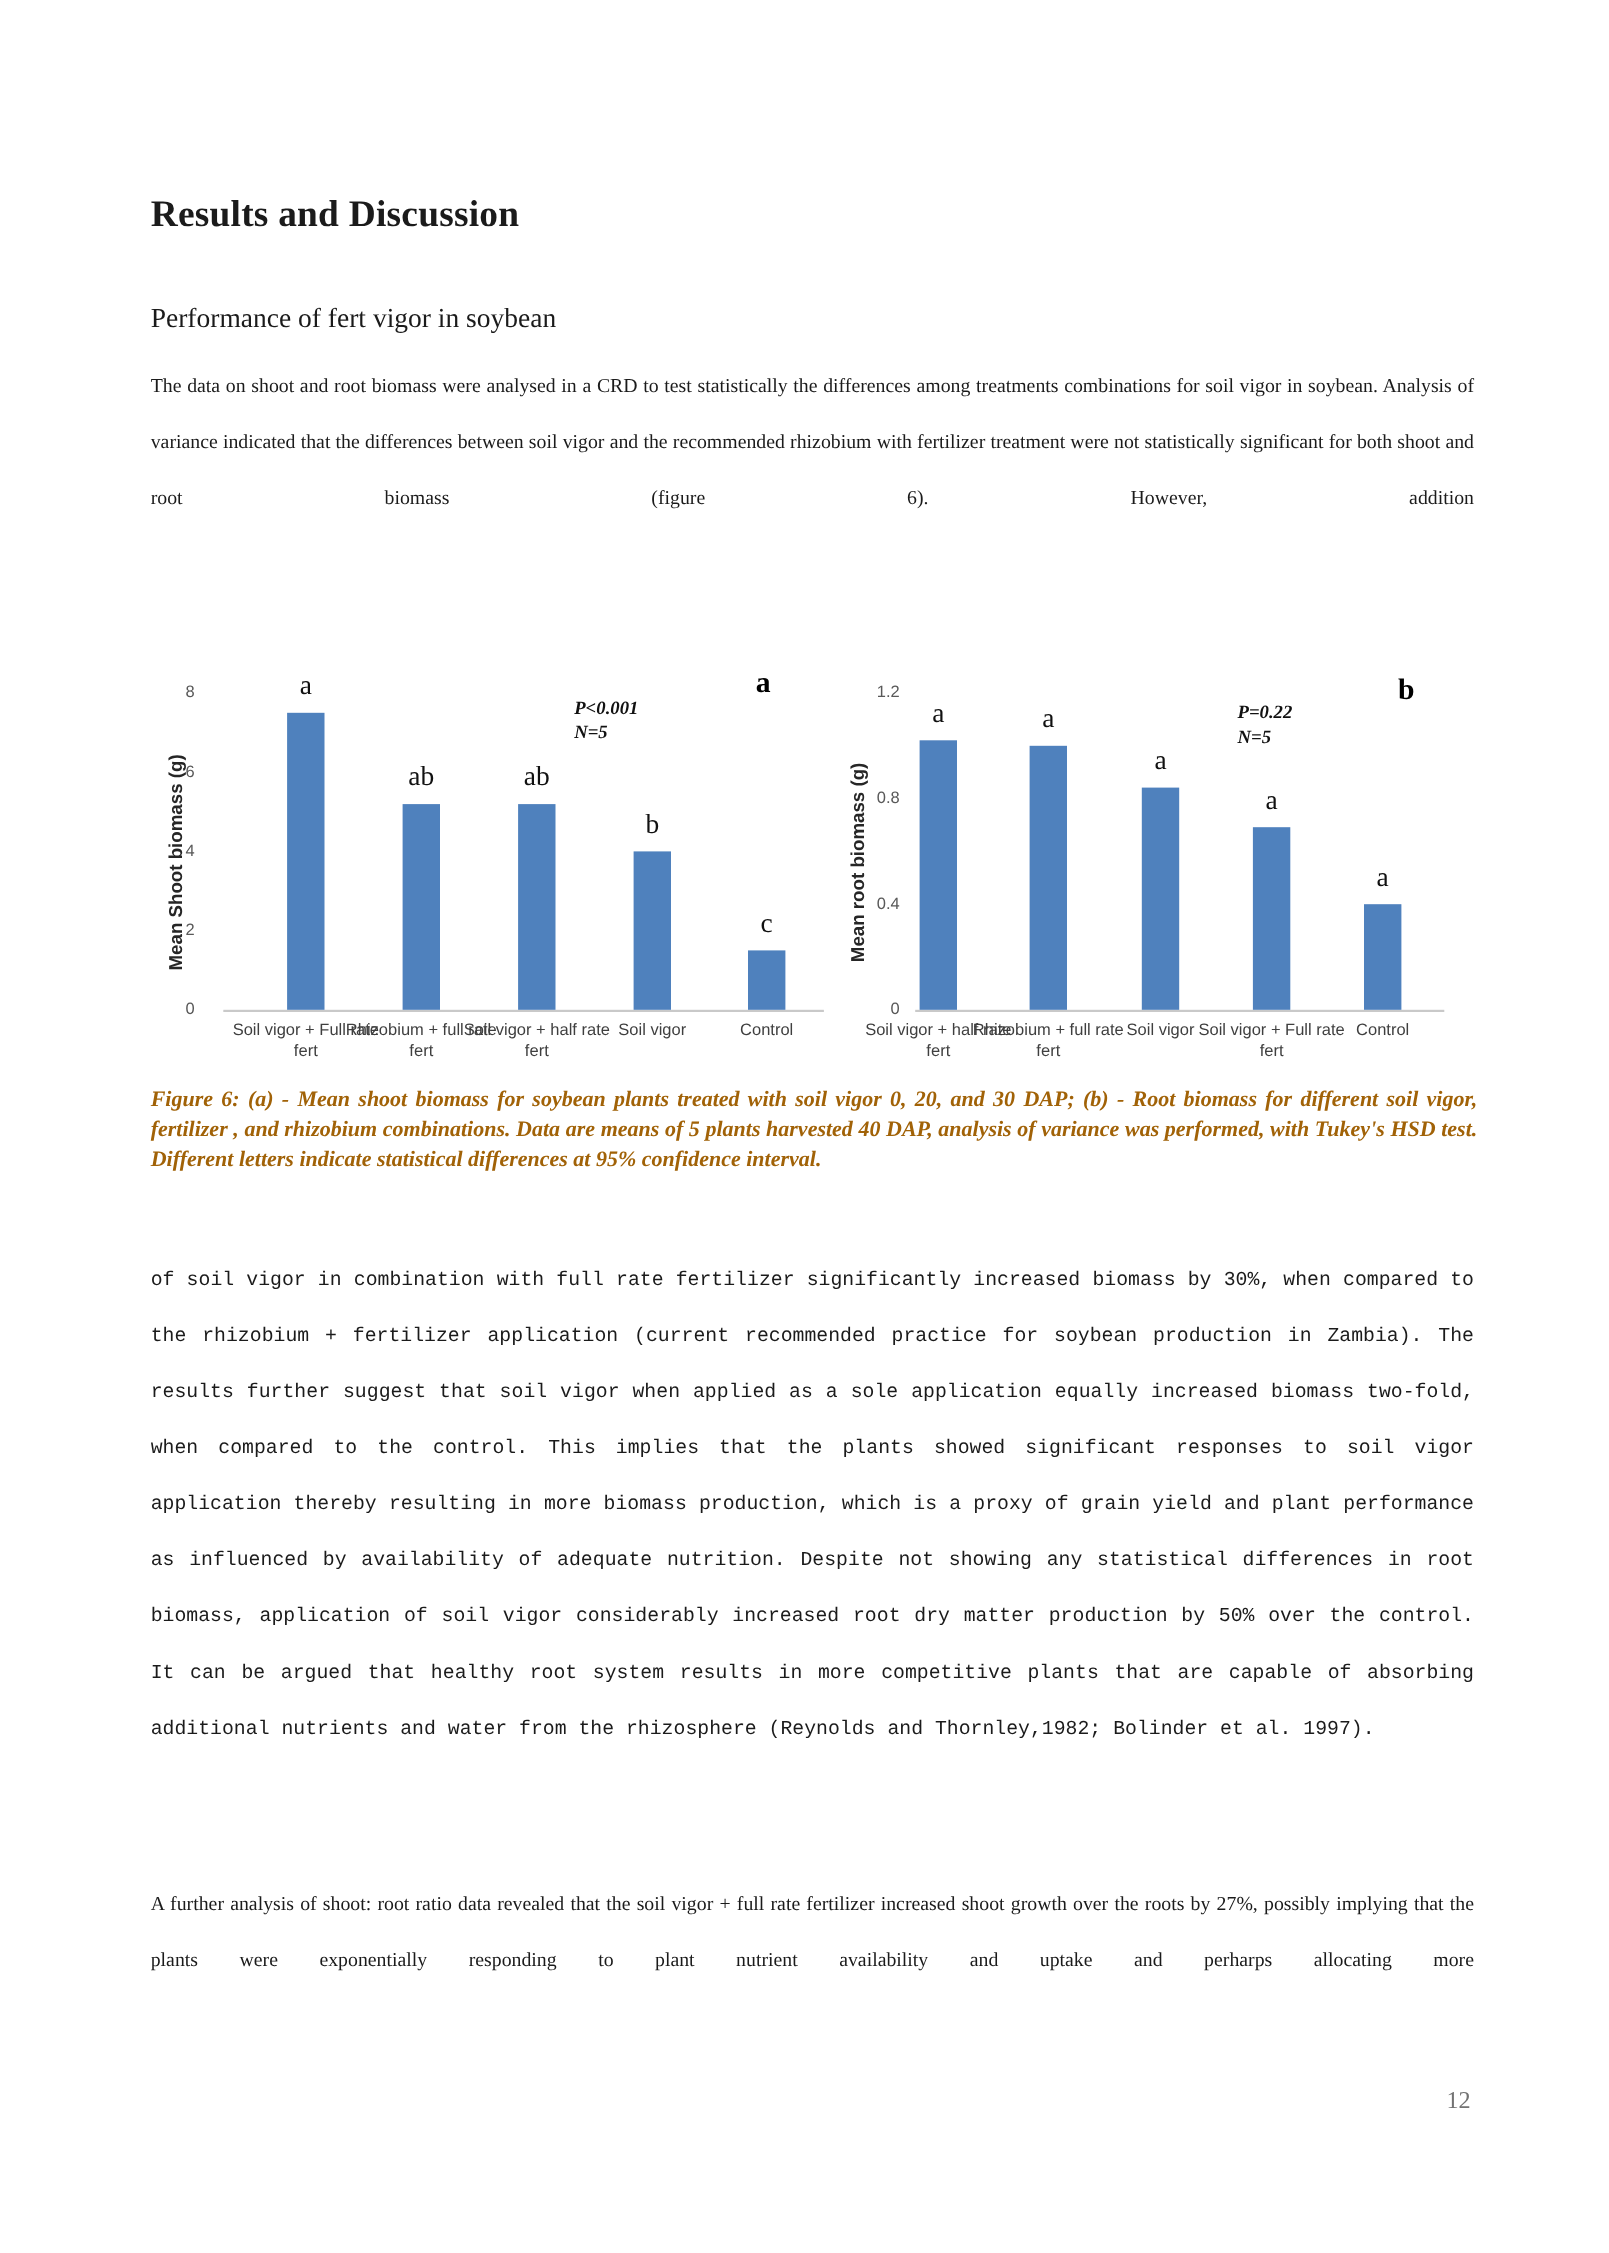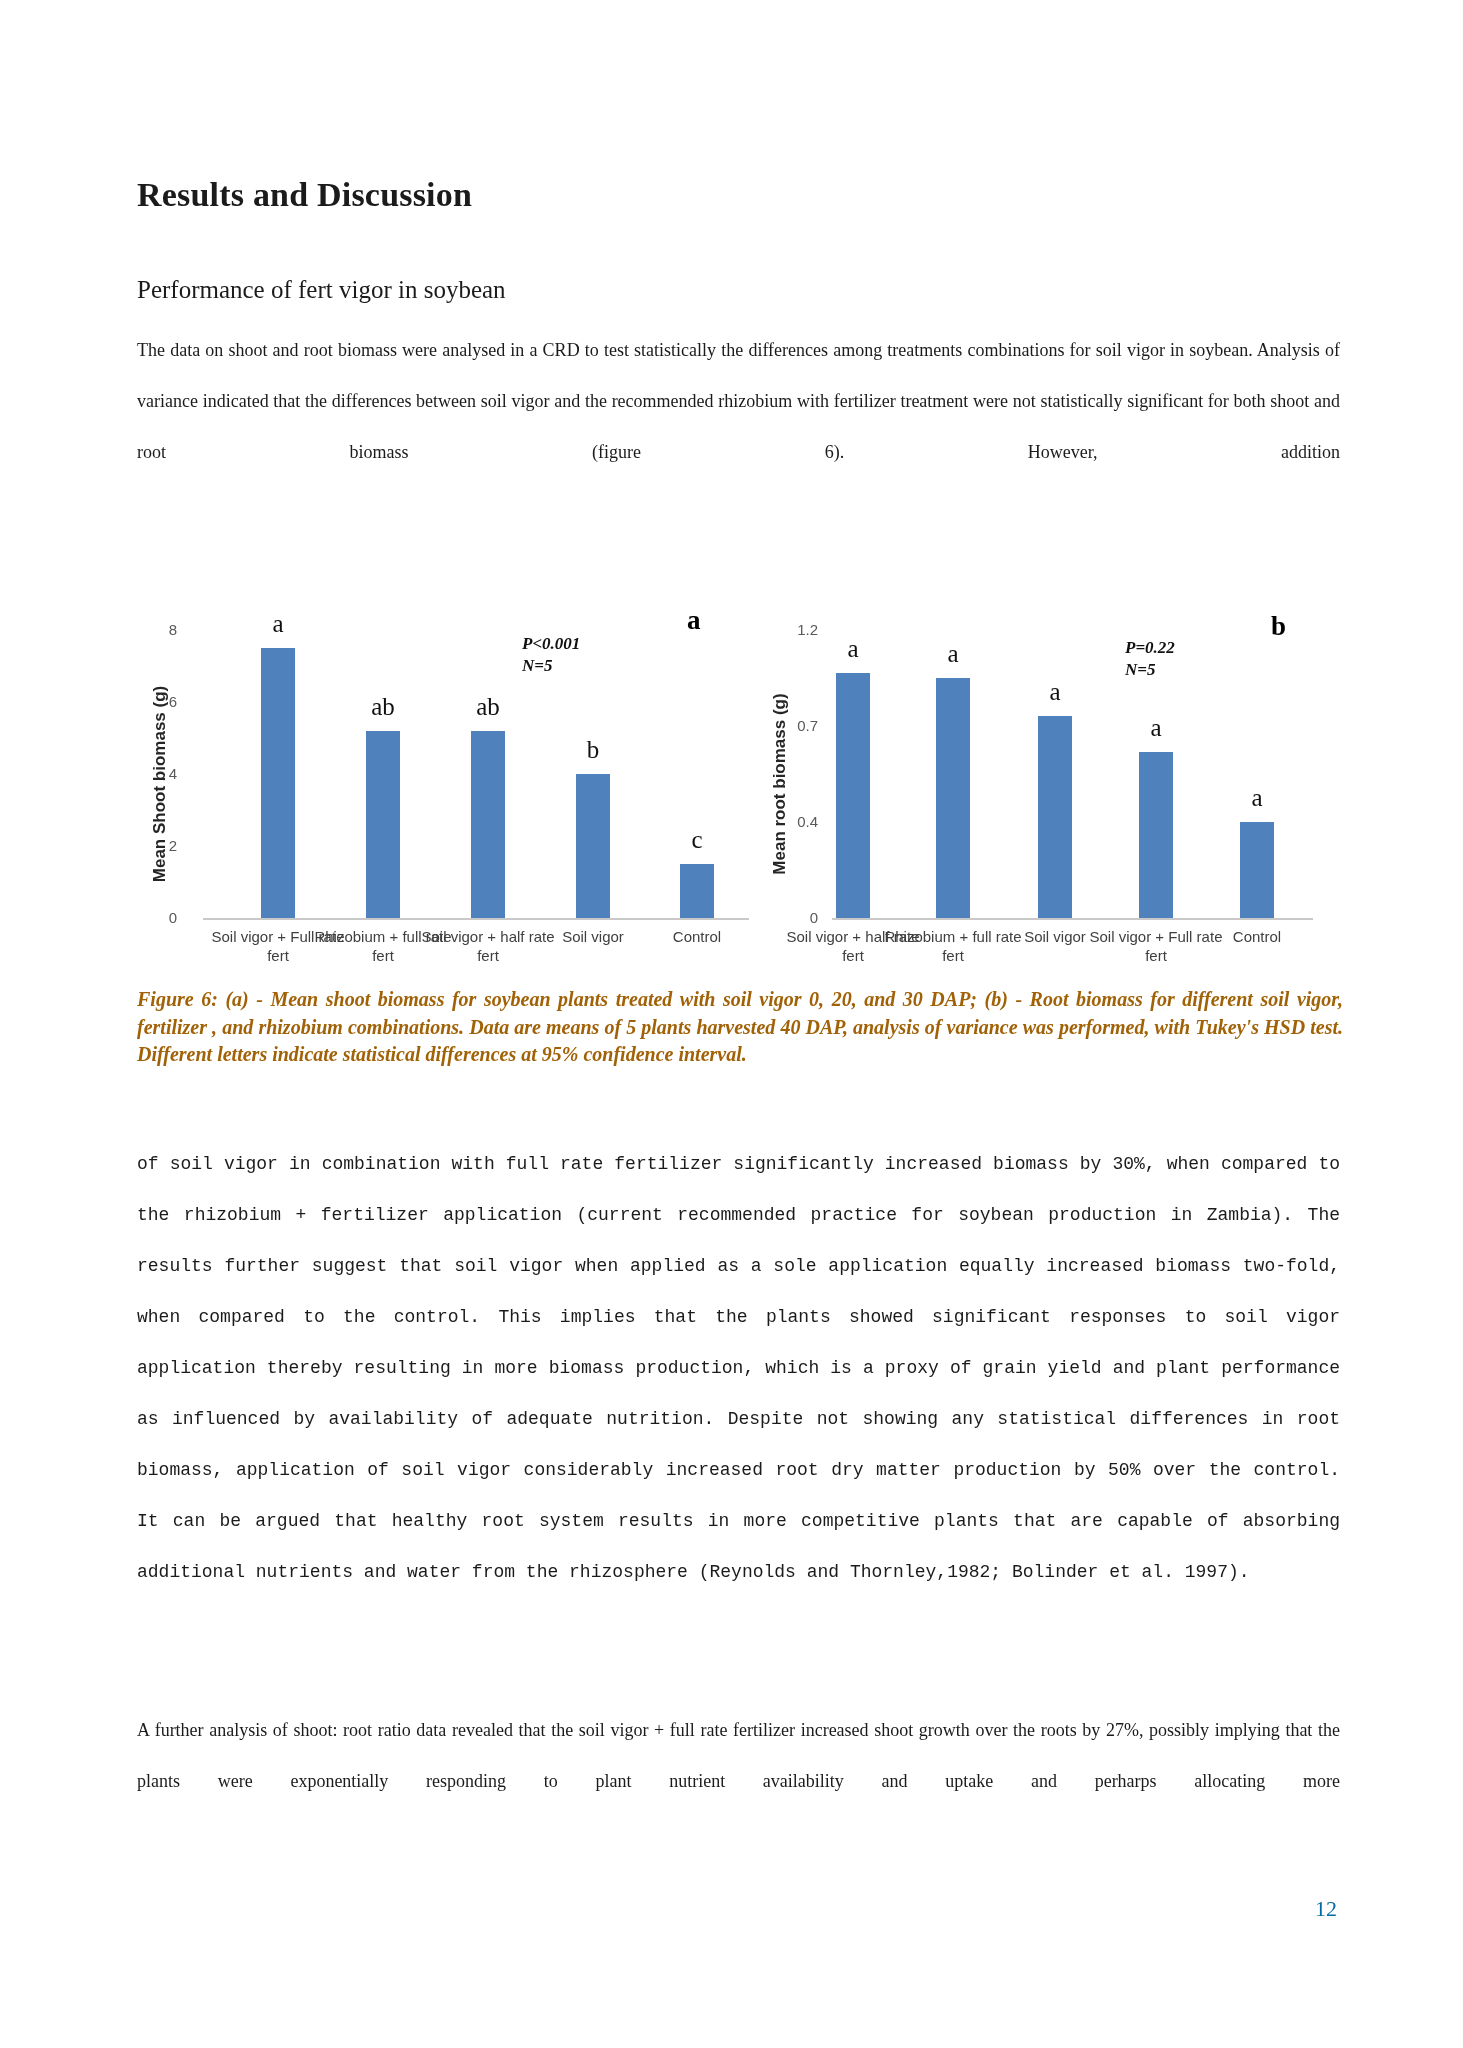--- a/index.html
+++ b/index.html
@@ -56,21 +56,21 @@
     font-style: italic;
     line-height: 27.5px;
     text-align: justify;
     color: #a16207;
   }
   .page-number {
     position: absolute;
     right: 126px;
     top: 1896px;
     font-size: 22px;
-    color: #0369a1;
+    color: #737373;
   }
 </style>
 </head>
 <body>
 
 <div class="page">
   <h1 class="section-title" style="margin:0;">Results and Discussion</h1>
   <div class="subheading">Performance of fert vigor in soybean</div>
 
   <div class="body-para p1 justify-last">The data on shoot and root biomass were analysed in a CRD to test statistically the differences among treatments combinations for soil vigor in soybean. Analysis of variance indicated that the differences between soil vigor and the recommended rhizobium with fertilizer treatment were not statistically significant for both shoot and root biomass (figure 6). However, addition</div>
@@ -96,21 +96,21 @@
       <div style="position: absolute; left: 426px; top: 281px; width: 60px; text-align: center; font: 25px &quot;Liberation Serif&quot;, serif; color: rgb(17, 17, 17);">b</div>
       <div style="position: absolute; left: 381px; top: 472px; width: 150px; text-align: center; font: 15px / 19px &quot;Liberation Sans&quot;, sans-serif; color: rgb(63, 63, 63);">Soil vigor</div>
       <div style="position: absolute; left: 543px; top: 409px; width: 34px; height: 54px; background: rgb(79, 129, 189);"></div>
       <div style="position: absolute; left: 530px; top: 371px; width: 60px; text-align: center; font: 25px &quot;Liberation Serif&quot;, serif; color: rgb(17, 17, 17);">c</div>
       <div style="position: absolute; left: 485px; top: 472px; width: 150px; text-align: center; font: 15px / 19px &quot;Liberation Sans&quot;, sans-serif; color: rgb(63, 63, 63);">Control</div>
       <div style="position: absolute; left: 385px; top: 178px; white-space: pre; font: italic bold 17px / 22px &quot;Liberation Serif&quot;, serif; color: rgb(17, 17, 17);">P&lt;0.001
 N=5</div>
       <div style="position: absolute; left: 550px; top: 150px; font: bold 27px &quot;Liberation Serif&quot;, serif; color: rgb(0, 0, 0);">a</div>
       <div style="position: absolute; left: 493px; top: 319px; width: 300px; text-align: center; transform: rotate(-90deg); font: bold 17px &quot;Liberation Sans&quot;, sans-serif; color: rgb(38, 38, 38);">Mean root biomass (g)</div>
       <div style="position: absolute; left: 621px; top: 166px; width: 60px; text-align: right; font: 15px &quot;Liberation Sans&quot;, sans-serif; color: rgb(89, 89, 89);">1.2</div>
-      <div style="position: absolute; left: 621px; top: 262px; width: 60px; text-align: right; font: 15px &quot;Liberation Sans&quot;, sans-serif; color: rgb(89, 89, 89);">0.7</div>
+      <div style="position: absolute; left: 621px; top: 262px; width: 60px; text-align: right; font: 15px &quot;Liberation Sans&quot;, sans-serif; color: rgb(89, 89, 89);">0.8</div>
       <div style="position: absolute; left: 621px; top: 358px; width: 60px; text-align: right; font: 15px &quot;Liberation Sans&quot;, sans-serif; color: rgb(89, 89, 89);">0.4</div>
       <div style="position: absolute; left: 621px; top: 454px; width: 60px; text-align: right; font: 15px &quot;Liberation Sans&quot;, sans-serif; color: rgb(89, 89, 89);">0</div>
       <div style="position: absolute; left: 695px; top: 463px; width: 481px; height: 2px; background: rgb(201, 201, 201);"></div>
       <div style="position: absolute; left: 699px; top: 218px; width: 34px; height: 245px; background: rgb(79, 129, 189);"></div>
       <div style="position: absolute; left: 686px; top: 180px; width: 60px; text-align: center; font: 25px &quot;Liberation Serif&quot;, serif; color: rgb(17, 17, 17);">a</div>
       <div style="position: absolute; left: 641px; top: 472px; width: 150px; text-align: center; font: 15px / 19px &quot;Liberation Sans&quot;, sans-serif; color: rgb(63, 63, 63);">Soil vigor + half rate fert</div>
       <div style="position: absolute; left: 799px; top: 223px; width: 34px; height: 240px; background: rgb(79, 129, 189);"></div>
       <div style="position: absolute; left: 786px; top: 185px; width: 60px; text-align: center; font: 25px &quot;Liberation Serif&quot;, serif; color: rgb(17, 17, 17);">a</div>
       <div style="position: absolute; left: 741px; top: 472px; width: 150px; text-align: center; font: 15px / 19px &quot;Liberation Sans&quot;, sans-serif; color: rgb(63, 63, 63);">Rhizobium + full rate fert</div>
       <div style="position: absolute; left: 901px; top: 261px; width: 34px; height: 202px; background: rgb(79, 129, 189);"></div>

